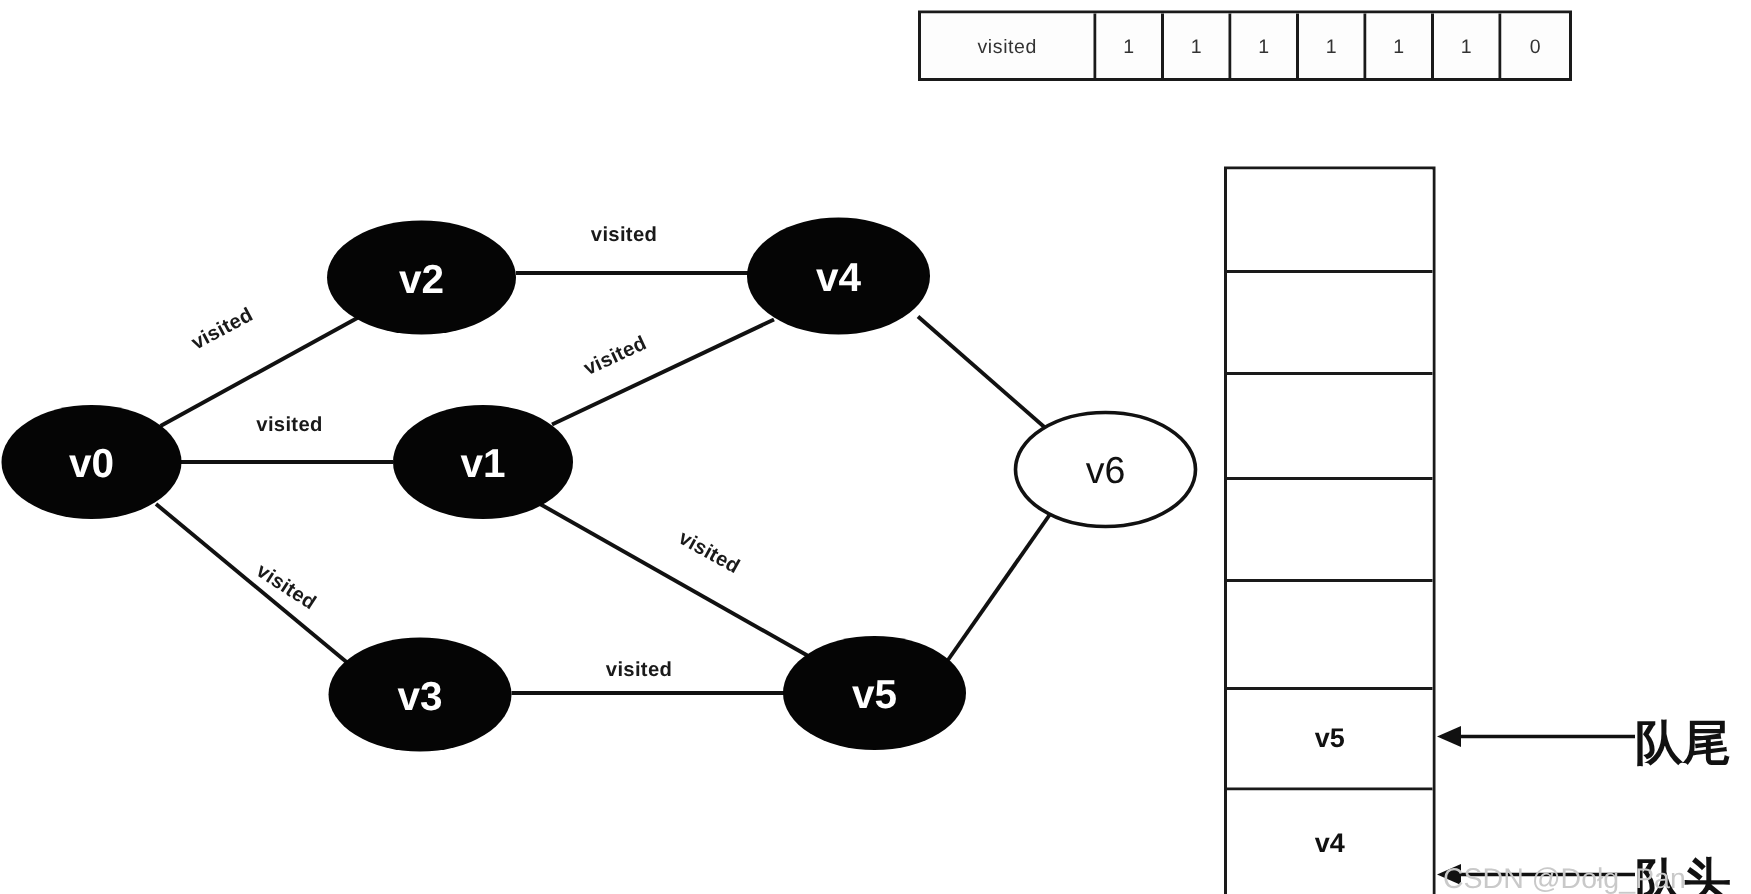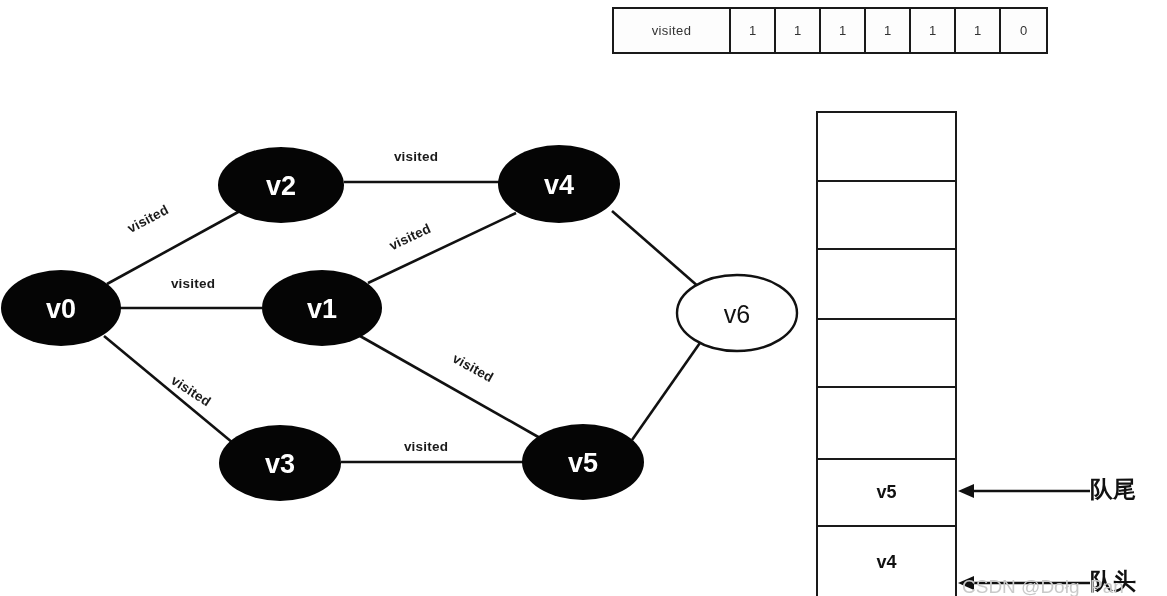--- a/index.html
+++ b/index.html
@@ -131,21 +131,21 @@
     overflow: visible;
   }
   .pointer-line {
     stroke: #111111;
     stroke-width: 2.4;
   }
   .pointer-head { fill: #111111; }
   .pointer-label {
     position: absolute;
     font-family: "Liberation Sans", sans-serif;
-    font-size: 23px;
+    font-size: 32px;
     font-weight: 700;
     color: #111111;
     white-space: nowrap;
   }
   #label-tail { left: 1090px; top: 474px; }
   #label-head { left: 1090px; top: 566px; }
 
   
   #watermark {
     position: absolute;

